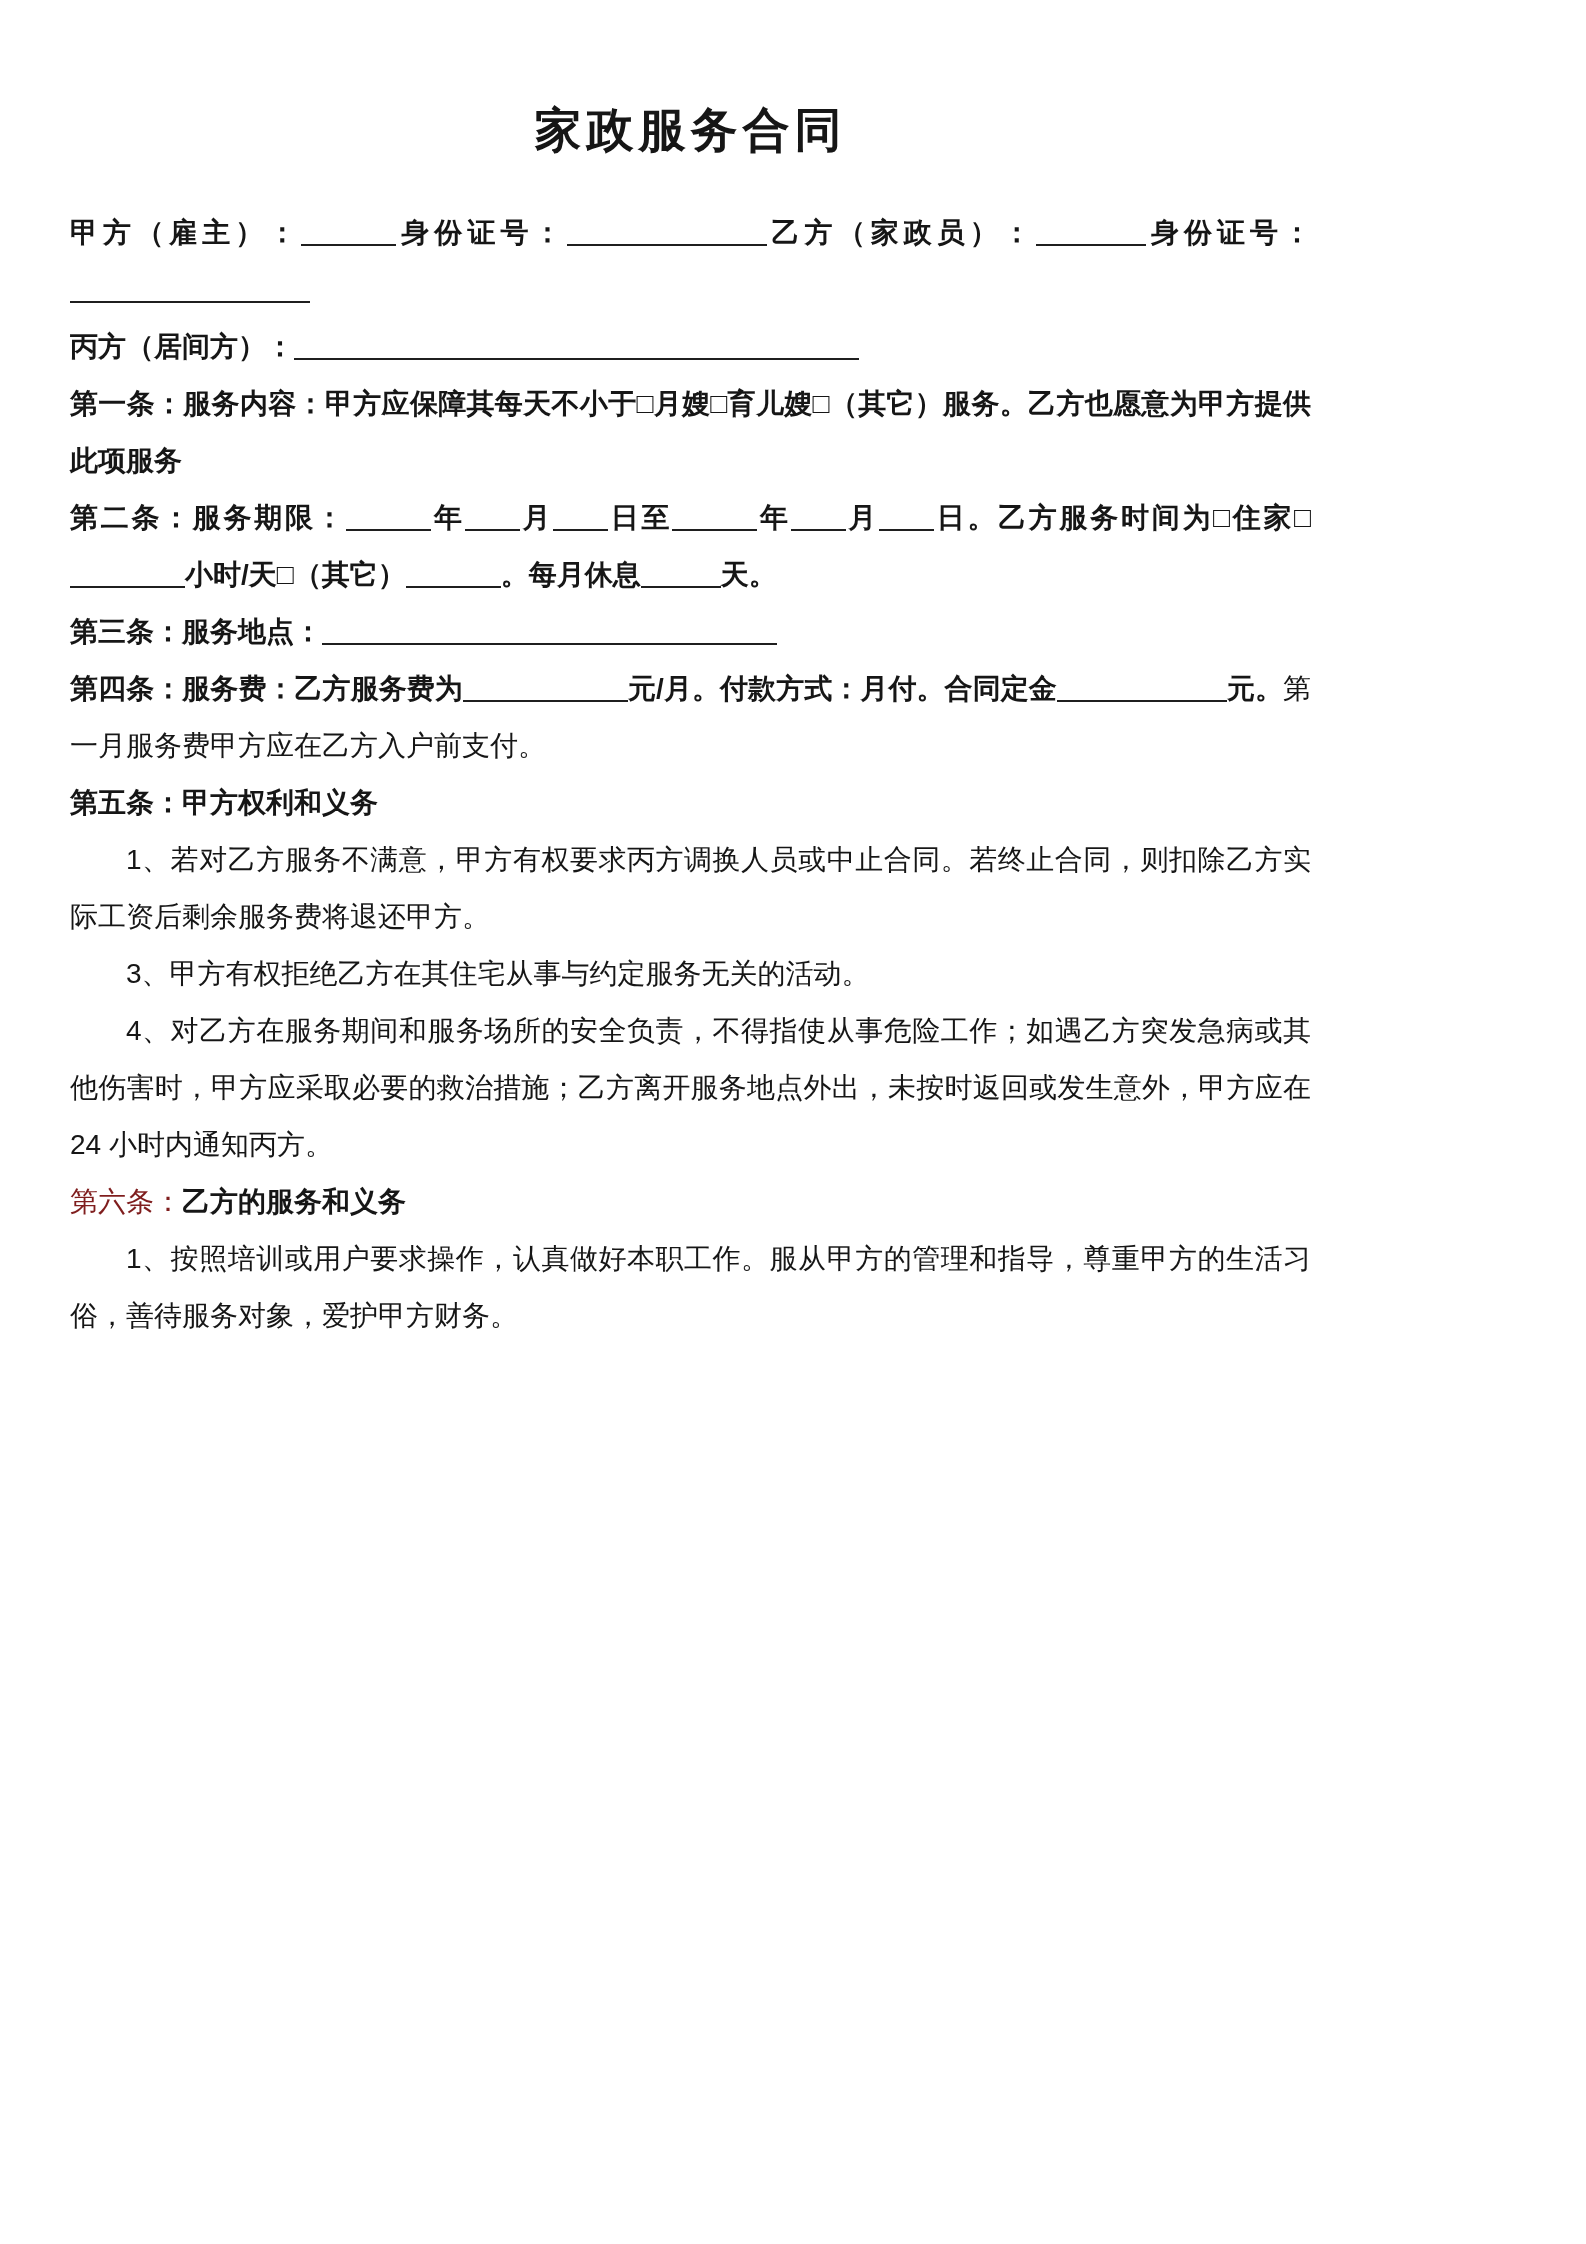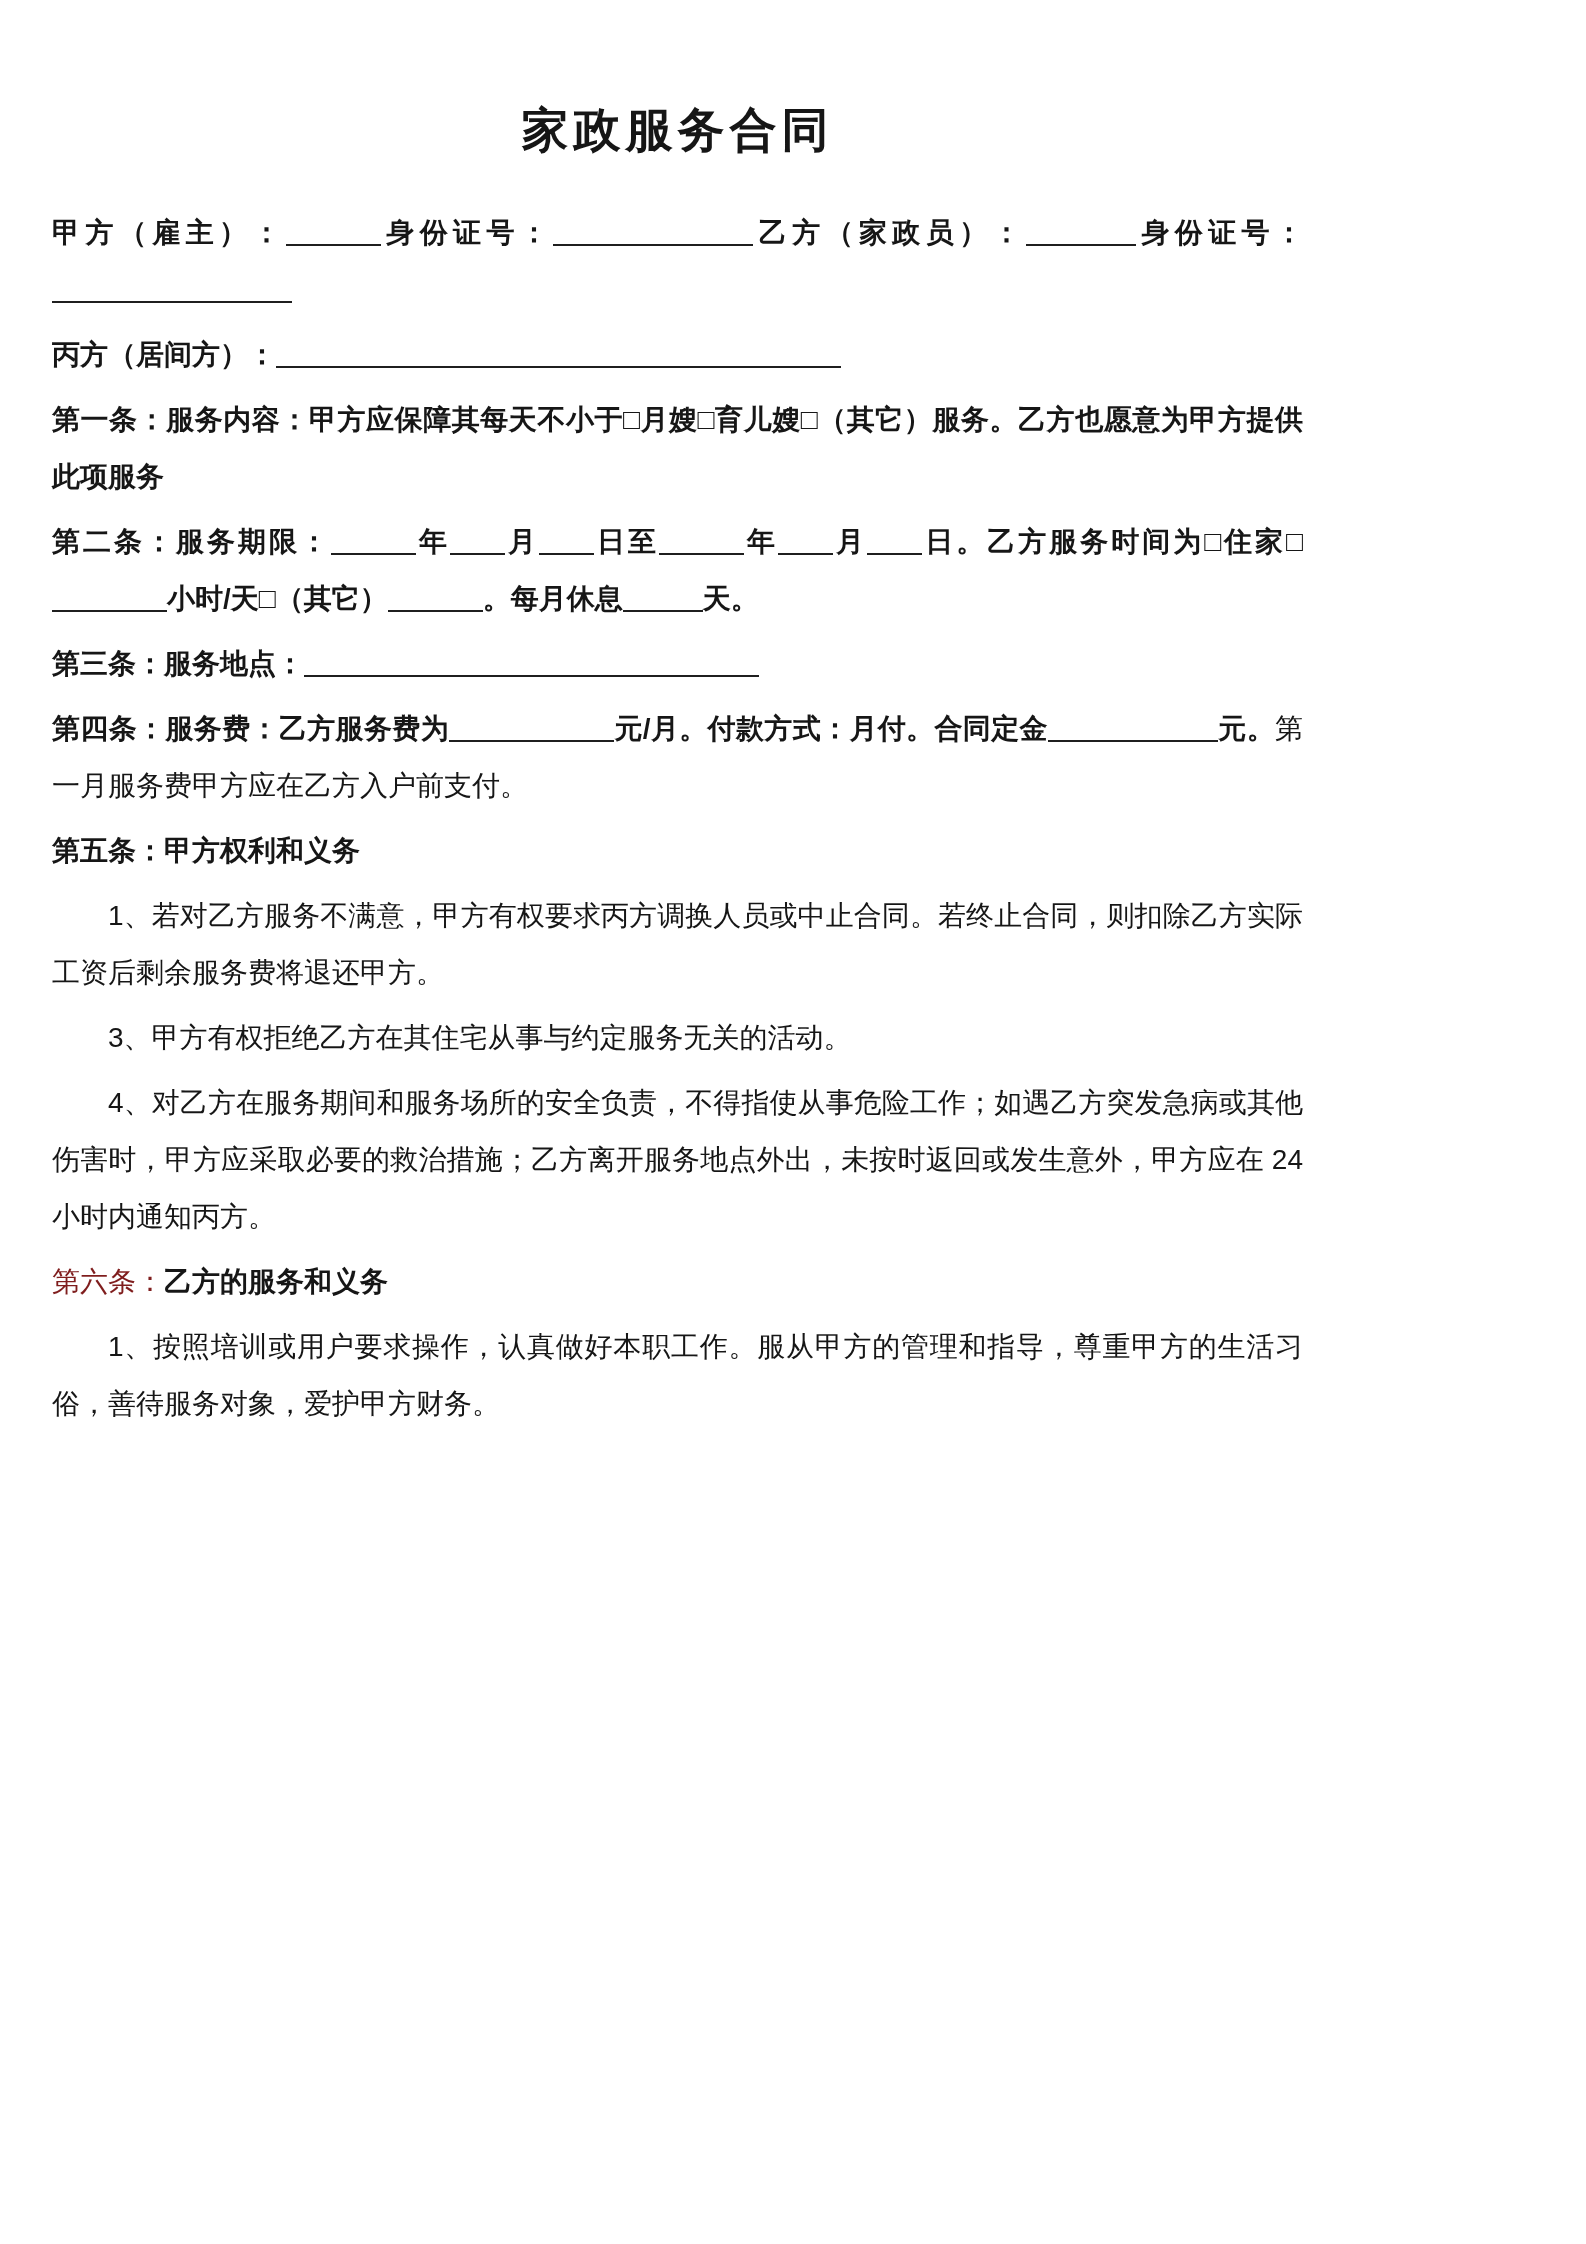--- a/index.html
+++ b/index.html
@@ -6,33 +6,33 @@
     margin: 0;
     padding: 0;
     background: #ffffff;
   }
   .page {
     position: relative;
     width: 1375px;
     height: 2244px;
     box-sizing: border-box;
     background: #ffffff;
-    padding: 104px 64px 0 44px;
+    padding: 104px 64px 0 70px;
     font-family: "Liberation Sans", "DejaVu Sans", sans-serif;
   }
   h1.doc-title {
     margin: 0 0 48px 0;
     font-size: 47px;
     line-height: 52px;
     font-weight: 700;
     text-align: center;
     letter-spacing: 5px;
   }
   p.para {
-    margin: 8px;
+    margin: 0;
     font-size: 28px;
     line-height: 57px;
     text-align: justify;
   }
   p.para.indent {
     text-indent: 56px;
   }
   .run { white-space: normal; }
   .run.bold { font-weight: 700; }
   .blank {

